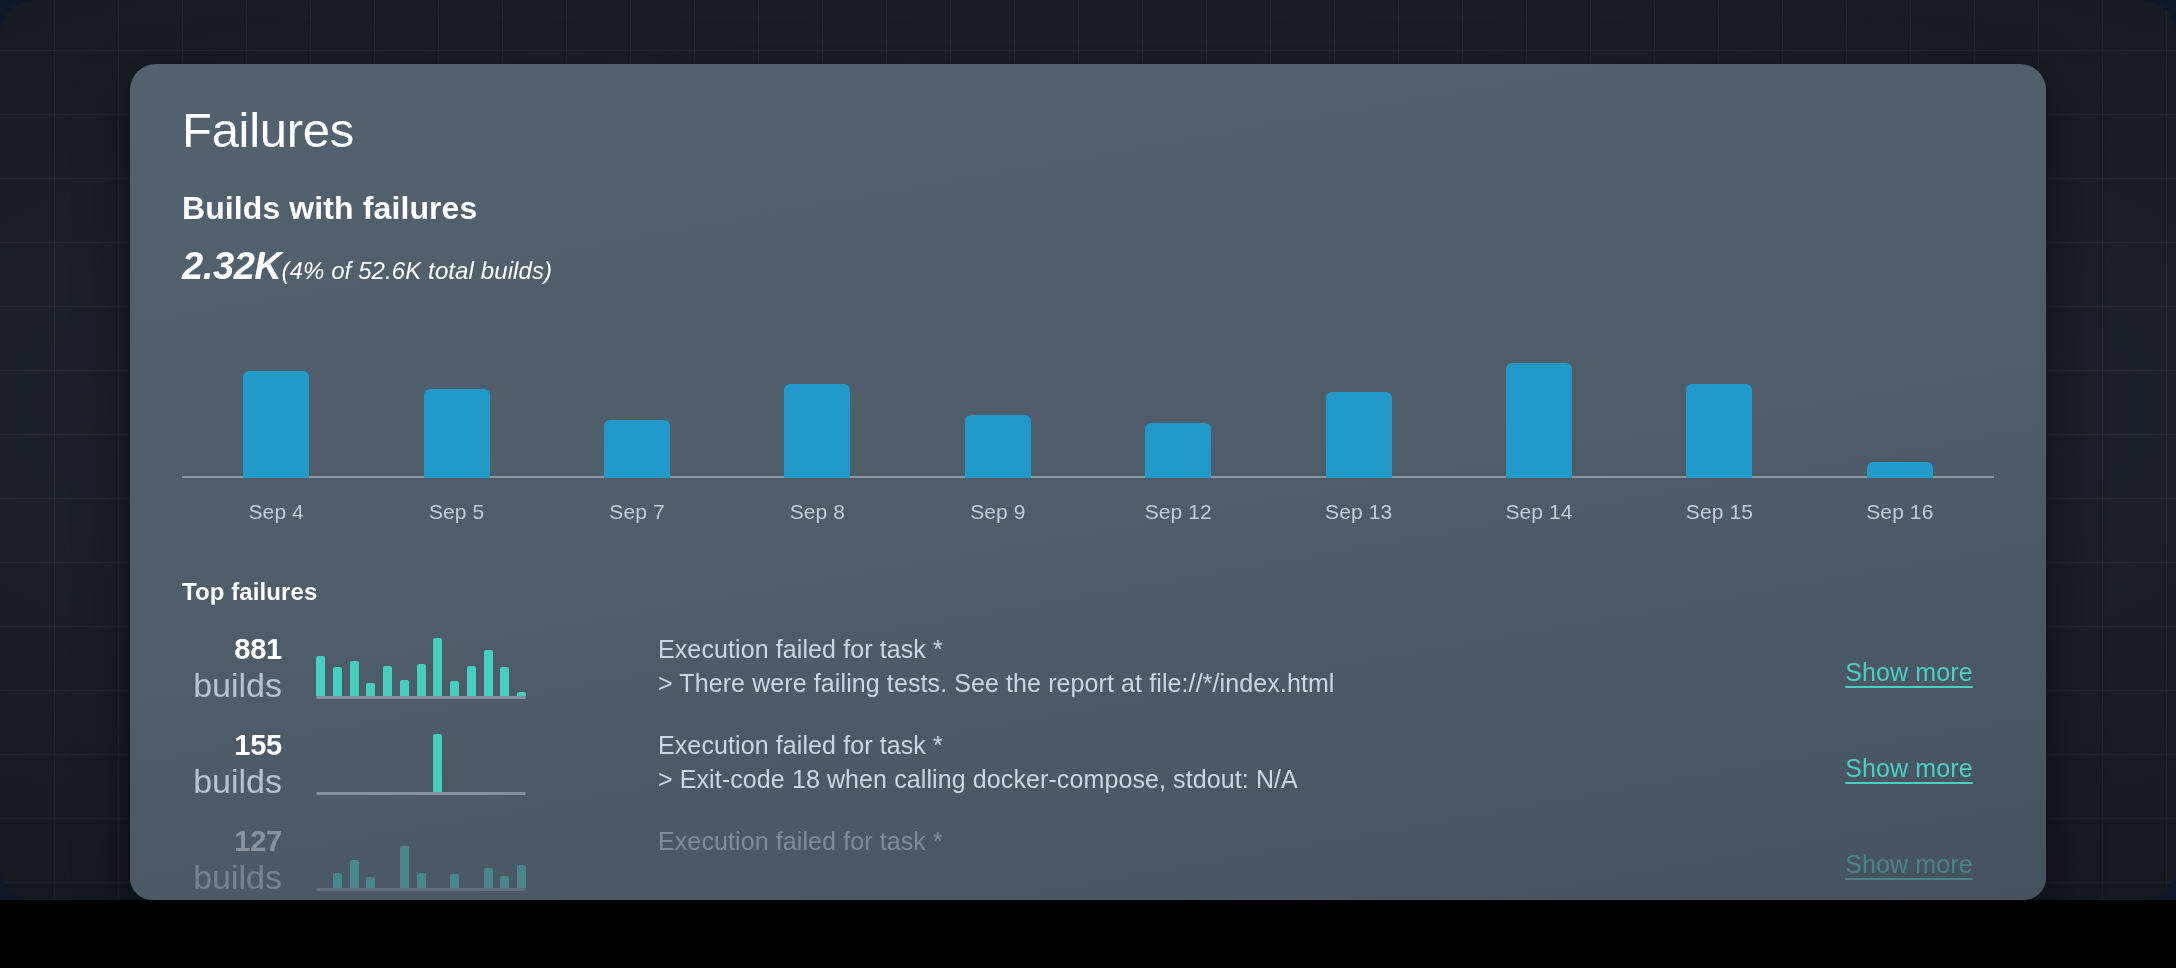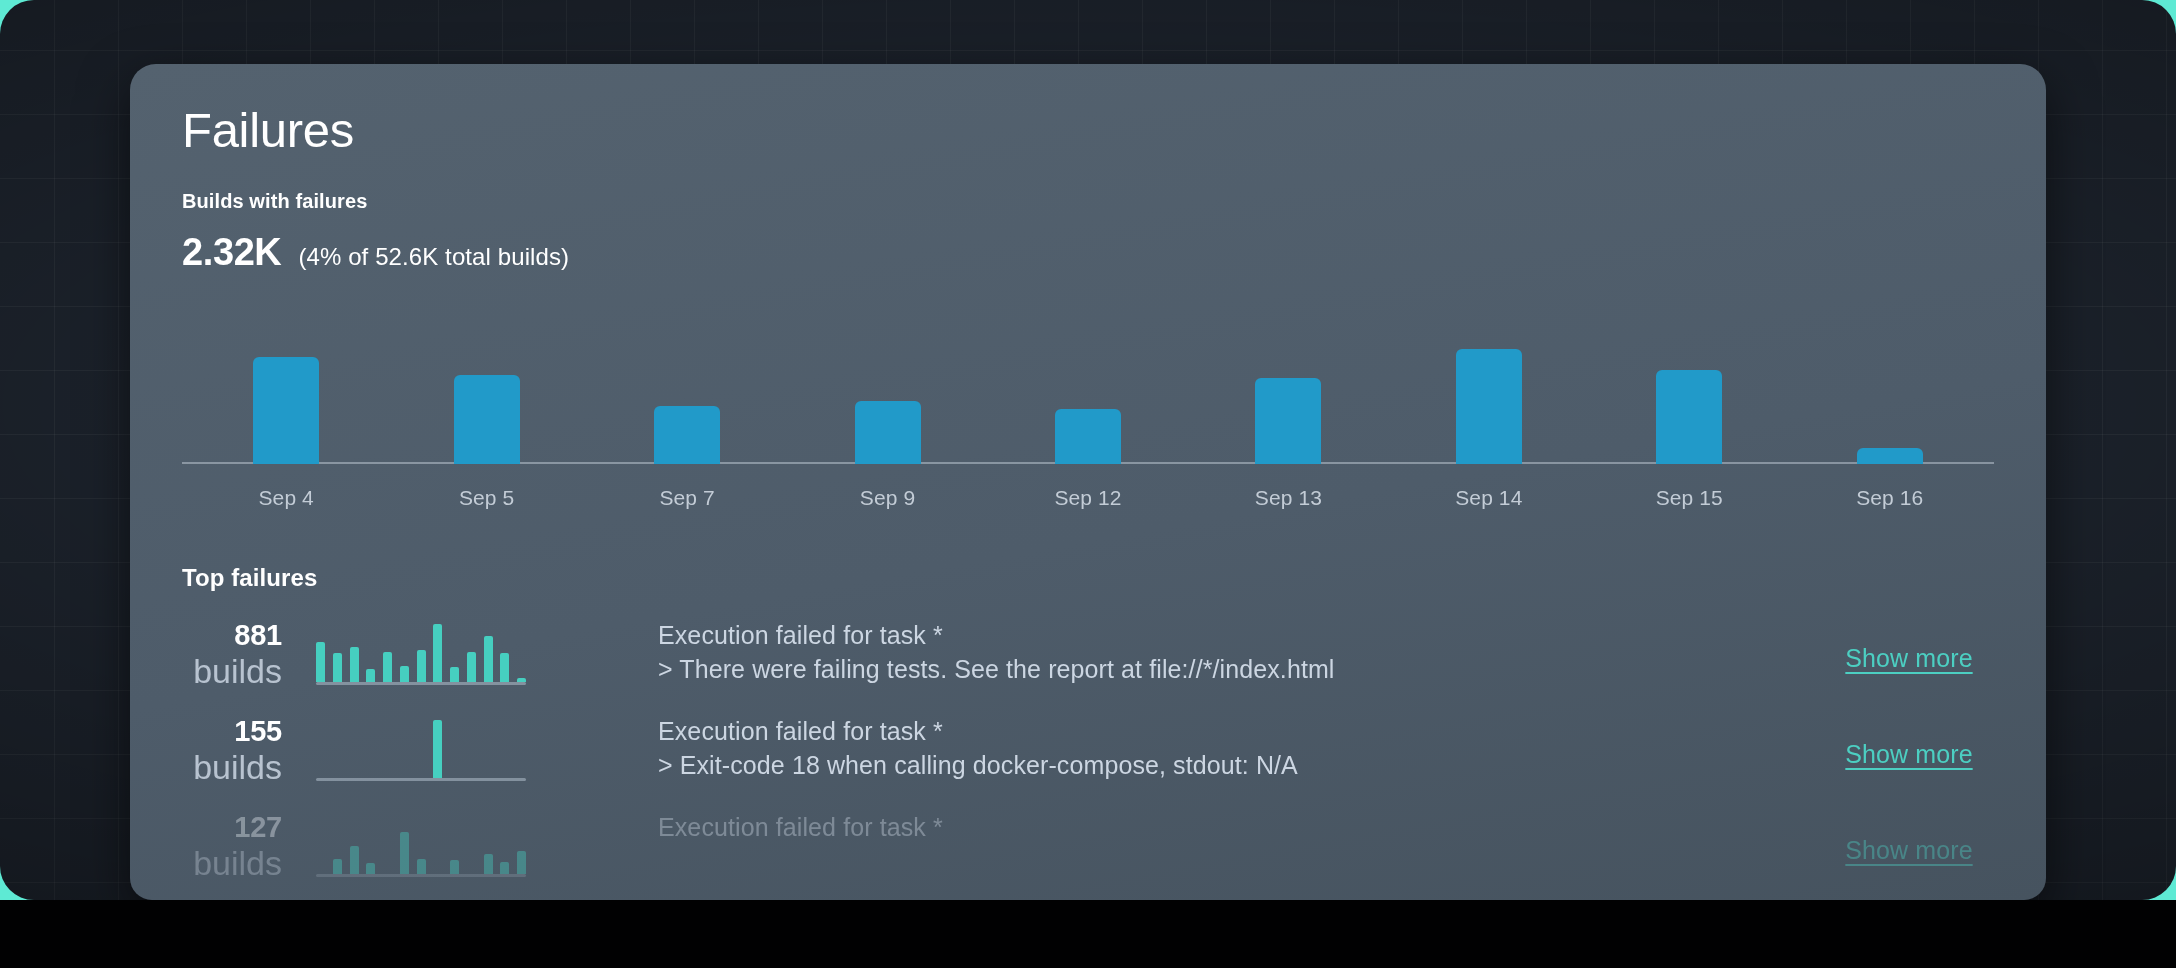--- a/index.html
+++ b/index.html
@@ -8,21 +8,21 @@
     width:2176px; height:968px;
     background:#000000;
     font-family:"Liberation Sans", sans-serif;
     overflow:hidden;
   }
 
   
   #viewport {
     position:relative;
     width:2176px; height:968px;
-    background:#5eead4;
+    background:#0f172a;
   }
   #grid-surface {
     position:absolute;
     left:0; top:0;
     width:2176px; height:900px;
     border-radius:34px;
     background-color:#1b212a;
     background-image:
       linear-gradient(to right, rgba(255,255,255,0.045) 1.5px, transparent 1.5px),
       linear-gradient(to bottom, rgba(255,255,255,0.045) 1.5px, transparent 1.5px);
@@ -52,31 +52,32 @@
   
   .card-title {
     font-size:49px;
     font-weight:400;
     color:#ffffff;
     letter-spacing:-0.3px;
     line-height:1.1;
     margin-bottom:32px;
   }
   .subhead {
-    font-size:20px;
+    font-size:32px;
     font-weight:600;
     color:#ffffff;
     margin-bottom:18px;
     letter-spacing:0.1px;
   }
   .metric-row {
     display:flex;
     align-items:baseline;
-    gap:17px;
+    gap:0;
     margin-bottom:6px;
+    font-style:italic;
   }
   .metric-value {
     font-size:38px;
     font-weight:700;
     color:#ffffff;
     letter-spacing:-0.4px;
   }
   .metric-note {
     font-size:24px;
     font-weight:400;
@@ -256,20 +257,24 @@
           <div class="bar" style="height: 107.345px; margin-bottom: 46px; background: rgb(33, 154, 201);"></div>
           <div class="bar-label">Sep 4</div>
         </div>
         <div class="bar-col">
           <div class="bar" style="height: 89.0182px; margin-bottom: 46px; background: rgb(33, 154, 201);"></div>
           <div class="bar-label">Sep 5</div>
         </div>
         <div class="bar-col">
           <div class="bar" style="height: 57.6px; margin-bottom: 46px; background: rgb(33, 154, 201);"></div>
           <div class="bar-label">Sep 7</div>
+        </div>
+        <div class="bar-col">
+          <div class="bar" style="height: 94.2545px; margin-bottom: 46px; background: rgb(33, 154, 201);"></div>
+          <div class="bar-label">Sep 8</div>
         </div>
         <div class="bar-col">
           <div class="bar" style="height: 62.8364px; margin-bottom: 46px; background: rgb(33, 154, 201);"></div>
           <div class="bar-label">Sep 9</div>
         </div>
         <div class="bar-col">
           <div class="bar" style="height: 54.9818px; margin-bottom: 46px; background: rgb(33, 154, 201);"></div>
           <div class="bar-label">Sep 12</div>
         </div>
         <div class="bar-col">

